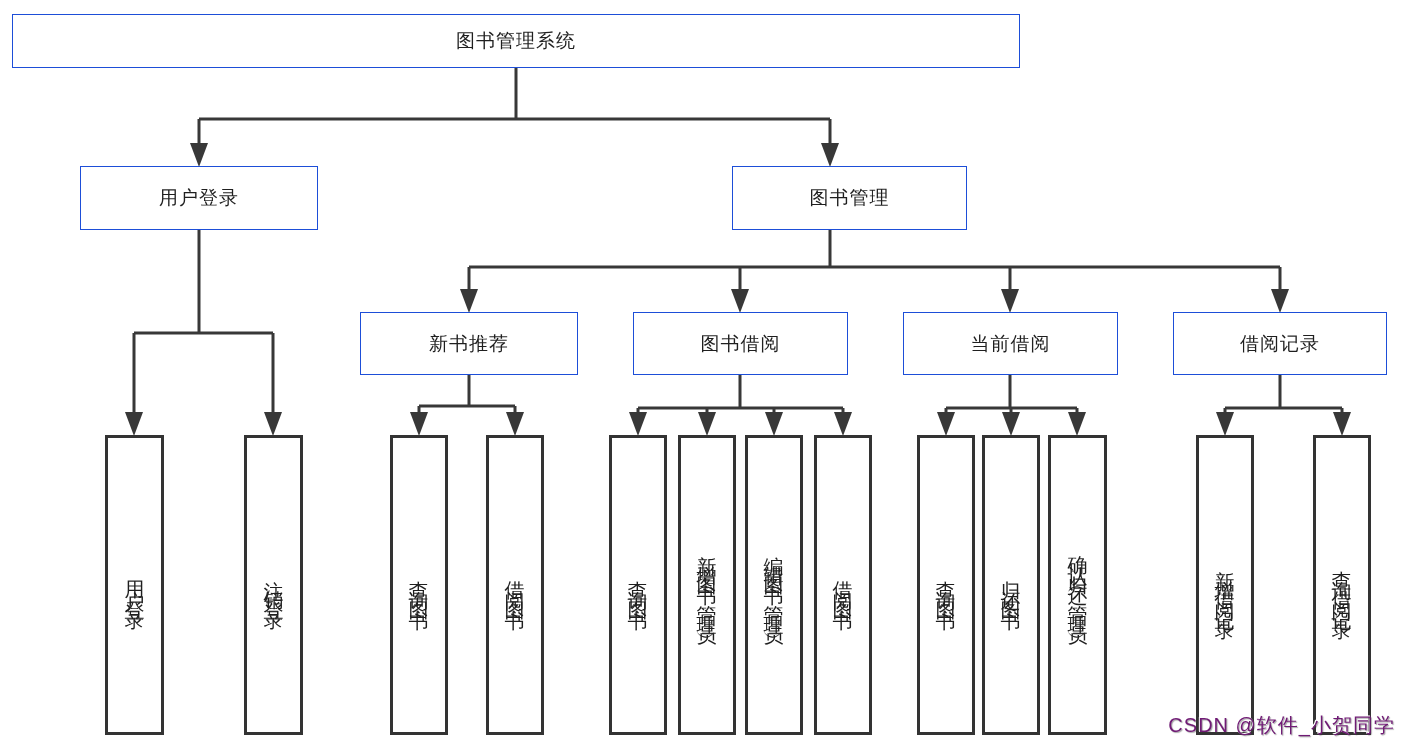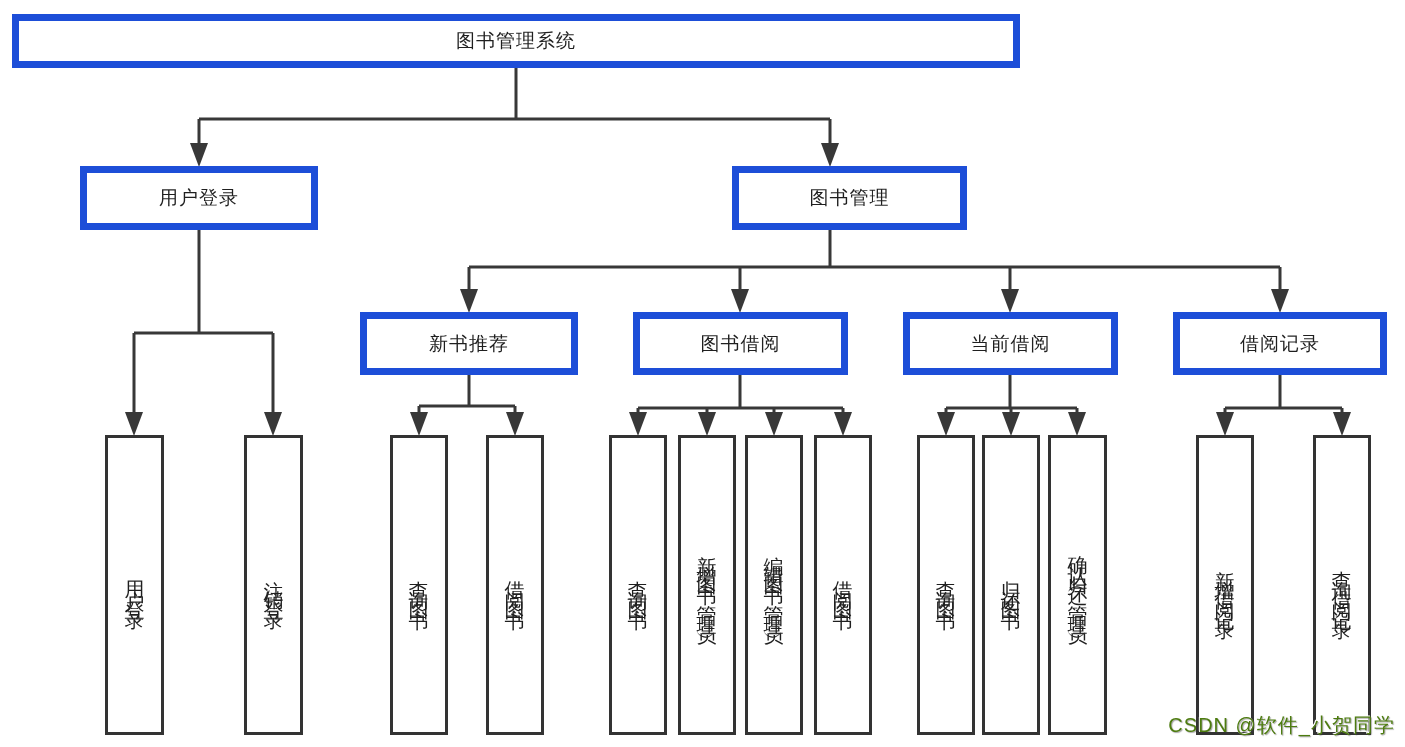--- a/index.html
+++ b/index.html
@@ -22,21 +22,21 @@
     stroke-width: 3;
   }
   svg.connectors polygon {
     fill: #383838;
     stroke: none;
   }
   .box {
     position: absolute;
     box-sizing: border-box;
     background: #ffffff;
-    border: 7px solid #1d4ed8;
+    border: 1px solid #1d4ed8;
     display: flex;
     align-items: center;
     justify-content: center;
     color: #1f1f1f;
     font-size: 19px;
     letter-spacing: 1px;
     white-space: nowrap;
   }
   .vbox {
     position: absolute;
@@ -52,21 +52,21 @@
     line-height: 52px;
     width: 58px;
     top: 435px;
     height: 300px;
   }
   .watermark {
     position: absolute;
     right: 10px;
     bottom: 8px;
     font-size: 20px;
-    color: #4d7c0f;
+    color: #701a75;
     text-shadow: 1px 1px 1px rgba(60,60,60,0.45), -1px -1px 0 #ffffff;
     letter-spacing: 1px;
     white-space: nowrap;
   }
 </style>
 </head>
 <body>
 
 <div class="canvas">
 

